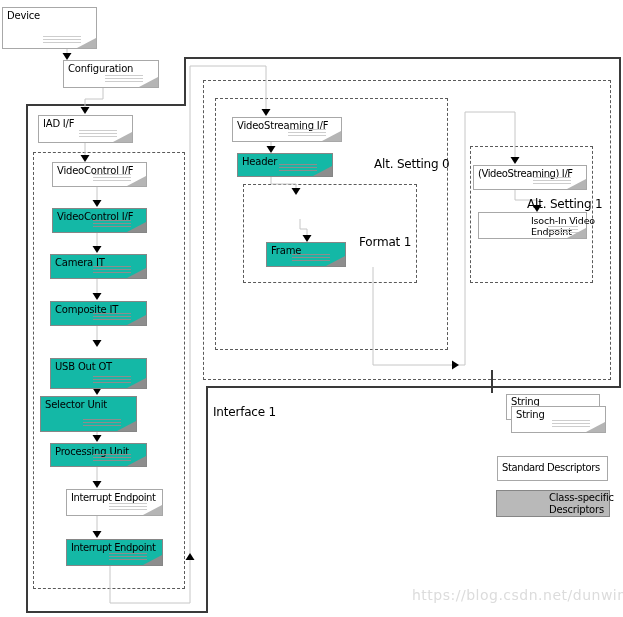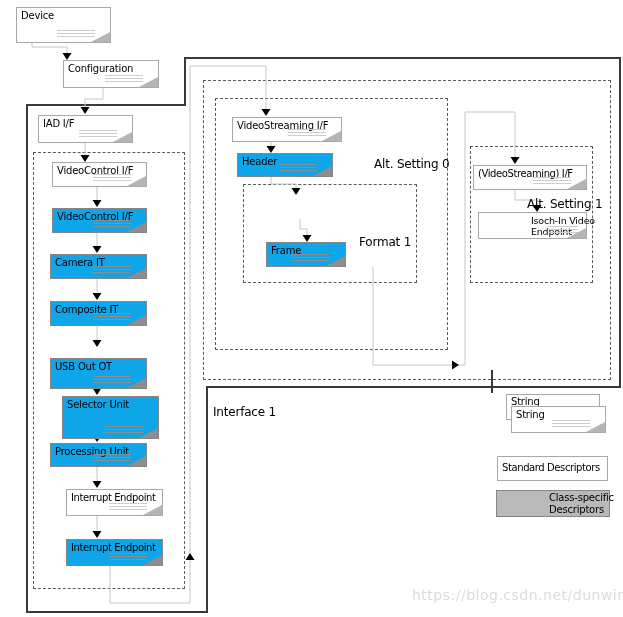--- a/index.html
+++ b/index.html
@@ -4,21 +4,21 @@
 <style>
   html,body{margin:0;padding:0;background:#fff;}
   .stage{
     position:relative;width:623px;height:617px;background:#ffffff;overflow:hidden;
     font-family:"DejaVu Sans","Liberation Sans",sans-serif;color:#000;
   }
   svg.wires{position:absolute;left:0;top:0;z-index:2;}
   .dash{position:absolute;border:1px dashed #5a5a5a;box-sizing:border-box;z-index:1;background:transparent;}
   .dlabel{position:absolute;font-size:12px;letter-spacing:-0.2px;color:#000;white-space:nowrap;z-index:4;margin-top:48px;}
   .doc{position:absolute;background:#ffffff;border:1px solid #a8a8a8;box-sizing:border-box;z-index:3;}
-  .doc.cs{background:#0ea5e9;border-color:#868686;text-align:center;}
+  .doc.cs{background:#14b8a6;border-color:#868686;text-align:center;}
   .lbl{position:absolute;left:4px;top:2px;font-size:10px;letter-spacing:-0.2px;white-space:nowrap;color:#000;}
   .lbl.wrap{white-space:normal;width:calc(100% - 8px);line-height:1.18;margin-left:48px;}
   .doclines{position:absolute;right:15px;bottom:3px;width:38px;height:9px;
     background:repeating-linear-gradient(to bottom,#cdcdcd 0 1px,transparent 1px 3px);}
   .cs .doclines{background:repeating-linear-gradient(to bottom,#8d8d8d 0 1px,transparent 1px 3px);}
   .fold{position:absolute;right:0;bottom:0;width:0;height:0;
     border-left:19px solid transparent;border-bottom:10px solid #b5b5b5;}
   .cs .fold{border-bottom-color:#8d8d8d;}
   .plain{position:absolute;background:#fff;border:1px solid #a8a8a8;box-sizing:border-box;z-index:3;}
   .plain.cs{background:#b9b9b9;border-color:#868686;}
@@ -87,21 +87,21 @@
       <polygon points="185.5,560 194.5,560 190,553"></polygon>
       <polygon points="266.5,146 275.5,146 271,153"></polygon>
       <polygon points="291.5,188 300.5,188 296,195"></polygon>
       <polygon points="302.5,235 311.5,235 307,242"></polygon>
       <polygon points="452,360.5 452,369.5 459,365"></polygon>
       <polygon points="510.5,157 519.5,157 515,164"></polygon>
       <polygon points="532.5,205 541.5,205 537,212"></polygon>
     </g>
   </svg>
 
-  <div class="doc" style="left:16px;top:7px;width:95px;height:36px">
+  <div class="doc" style="left:2px;top:7px;width:95px;height:42px">
     <span class="lbl">Device</span>
     <span class="doclines"></span>
     <span class="fold"></span>
   </div>
   <div class="doc" style="left:63px;top:60px;width:96px;height:28px">
     <span class="lbl">Configuration</span>
     <span class="doclines"></span>
     <span class="fold"></span>
   </div>
   <div class="doc" style="left:38px;top:115px;width:95px;height:28px">
@@ -128,21 +128,21 @@
   <div class="doc cs" style="left:50px;top:301px;width:97px;height:25px">
     <span class="lbl">Composite IT</span>
     <span class="doclines"></span>
     <span class="fold"></span>
   </div>
   <div class="doc cs" style="left:50px;top:358px;width:97px;height:31px">
     <span class="lbl">USB Out OT</span>
     <span class="doclines"></span>
     <span class="fold"></span>
   </div>
-  <div class="doc cs" style="left:62px;top:396px;width:97px;height:43px">
+  <div class="doc cs" style="left:40px;top:396px;width:97px;height:36px">
     <span class="lbl">Selector Unit</span>
     <span class="doclines"></span>
     <span class="fold"></span>
   </div>
   <div class="doc cs" style="left:50px;top:443px;width:97px;height:24px">
     <span class="lbl">Processing Unit</span>
     <span class="doclines"></span>
     <span class="fold"></span>
   </div>
   <div class="doc" style="left:66px;top:489px;width:97px;height:27px">

